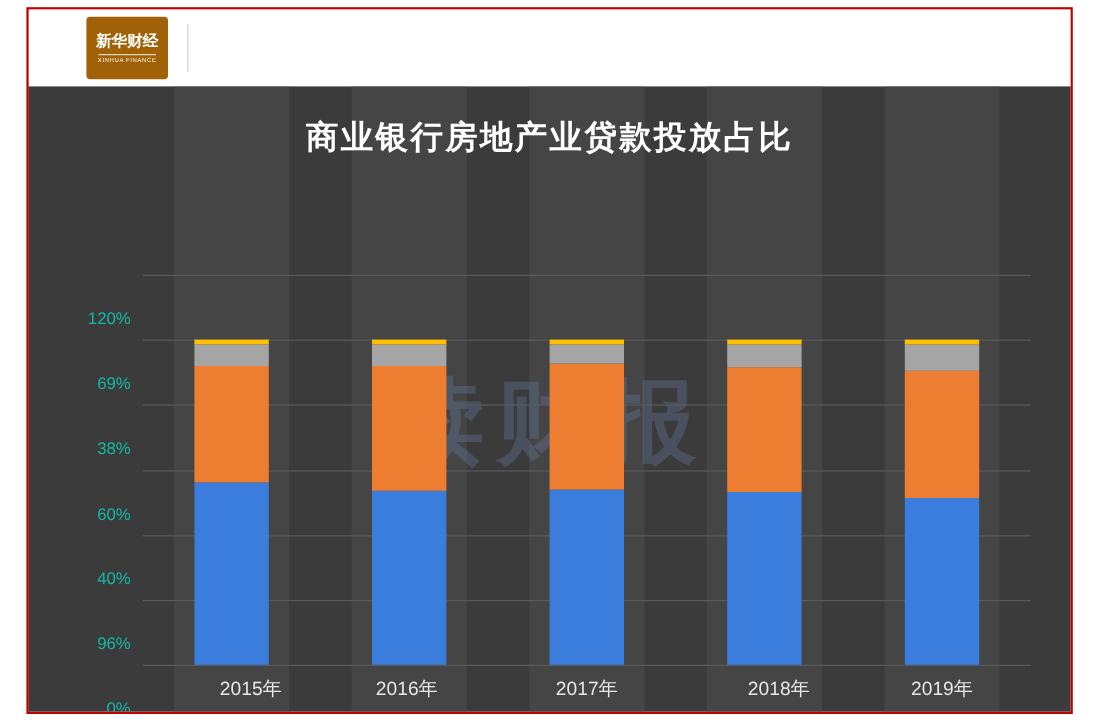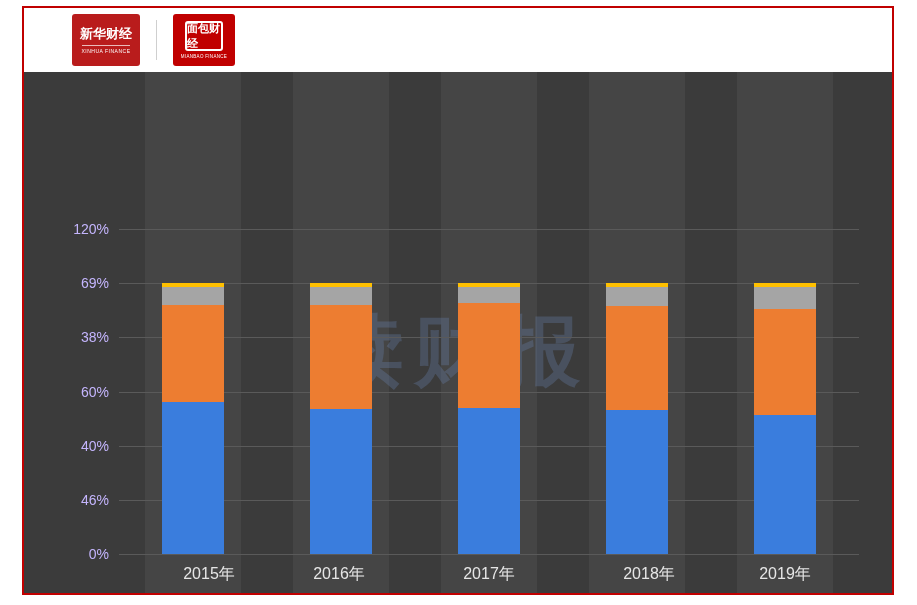--- a/index.html
+++ b/index.html
@@ -7,21 +7,21 @@
 
   #page{position:relative;width:917px;height:605px;background:#ffffff;}
 
   
   #frame{position:absolute;left:22px;top:6px;width:872px;height:589px;border:2px solid #c00000;box-sizing:border-box;}
 
   
   #logo-bar{position:absolute;left:24px;top:8px;width:868px;height:64px;background:#ffffff;display:flex;align-items:center;}
 
   .logo-box{margin-left:48px;display:flex;align-items:center;}
-  .logo1{width:68px;height:52px;background:#b91c1c;border-radius:3px;display:flex;flex-direction:column;align-items:center;justify-content:center;color:#fff;}
+  .logo1{width:68px;height:52px;background:#a16207;border-radius:3px;display:flex;flex-direction:column;align-items:center;justify-content:center;color:#fff;}
   .logo1 .cn{font-size:13px;font-weight:bold;letter-spacing:0px;line-height:15px;}
   .logo1 .en{font-size:5px;letter-spacing:.5px;margin-top:4px;border-top:1px solid rgba(255,255,255,.7);padding-top:2px;}
   .divider{width:1px;height:40px;background:#cfcfcf;margin:0 16px;}
   .logo2{width:62px;height:52px;background:#c00000;border-radius:3px;display:flex;flex-direction:column;align-items:center;justify-content:center;color:#fff;}
   .logo2 .sq{width:34px;height:26px;border:2px solid #fff;border-radius:3px;display:flex;align-items:center;justify-content:center;font-size:11px;font-weight:bold;letter-spacing:0;}
   .logo2 .en{font-size:4.5px;margin-top:3px;letter-spacing:.3px;}
 
   
   #panel{position:absolute;left:24px;top:72px;width:868px;height:521px;background:#3b3b3b;overflow:hidden;}
 
@@ -29,63 +29,60 @@
   .band{position:absolute;top:0;bottom:0;background:#454545;}
 
   #chart-title{position:absolute;left:0;right:0;top:24px;text-align:center;color:#ffffff;font-size:27px;font-weight:bold;letter-spacing:2px;}
 
   
   #watermark{position:absolute;left:0;right:0;top:228px;text-align:center;font-size:78px;font-weight:bold;color:rgba(110,140,190,0.28);letter-spacing:10px;pointer-events:none;}
 
   
   #plot{position:absolute;left:95px;top:157px;width:740px;height:325px;}
   .gridline{position:absolute;left:0;width:100%;height:1px;background:#5a5a5a;}
-  .ytick{position:absolute;right:calc(100% + 10px);transform:translateY(-50%);color:#c4b5fd;font-size:14px;white-space:nowrap;}
+  .ytick{position:absolute;right:calc(100% + 10px);transform:translateY(-50%);color:#14b8a6;font-size:14px;white-space:nowrap;margin-top:36px;}
 
   .bar{position:absolute;bottom:0;width:62px;}
   .seg{position:absolute;left:0;width:100%;}
 
   .xtick{position:absolute;top:335px;transform:translateX(-50%);color:#e6e6e6;font-size:16px;white-space:nowrap;}
 </style>
 </head>
 <body>
 
 <div id="page">
 
   <div id="frame"></div>
 
   <div id="logo-bar">
     <div class="logo-box">
       <div class="logo1">
         <div class="cn">新华财经</div>
         <div class="en">XINHUA FINANCE</div>
       </div>
       <div class="divider"></div>
-      <div class="logo2">
-        <div class="sq">面包财经</div>
-        <div class="en">MIANBAO FINANCE</div>
-      </div>
     </div>
   </div>
 
   <div id="panel">
     <div id="bands">
         <div class="band" style="left: 121px; width: 96px;"></div>
         <div class="band" style="left: 269px; width: 96px;"></div>
         <div class="band" style="left: 417px; width: 96px;"></div>
         <div class="band" style="left: 565px; width: 96px;"></div>
         <div class="band" style="left: 713px; width: 96px;"></div>
       </div>
+    <div id="chart-title">商业银行房地产业贷款投放占比</div>
     <div id="watermark">读财报</div>
 
     <div id="plot">
         <div class="gridline" style="top: 325px;"></div>
         <div class="ytick" style="top: 325px;">0%</div>
         <div class="gridline" style="top: 270.833px;"></div>
-        <div class="ytick" style="top: 270.833px;">46%</div>
+        <div class="ytick" style="top: 270.833px;">96%</div>
         <div class="gridline" style="top: 216.667px;"></div>
         <div class="ytick" style="top: 216.667px;">40%</div>
         <div class="gridline" style="top: 162.5px;"></div>
         <div class="ytick" style="top: 162.5px;">60%</div>
         <div class="gridline" style="top: 108.333px;"></div>
         <div class="ytick" style="top: 108.333px;">38%</div>
         <div class="gridline" style="top: 54.1667px;"></div>
         <div class="ytick" style="top: 54.1667px;">69%</div>
         <div class="gridline" style="top: 0px;"></div>
         <div class="ytick" style="top: 0px;">120%</div>

